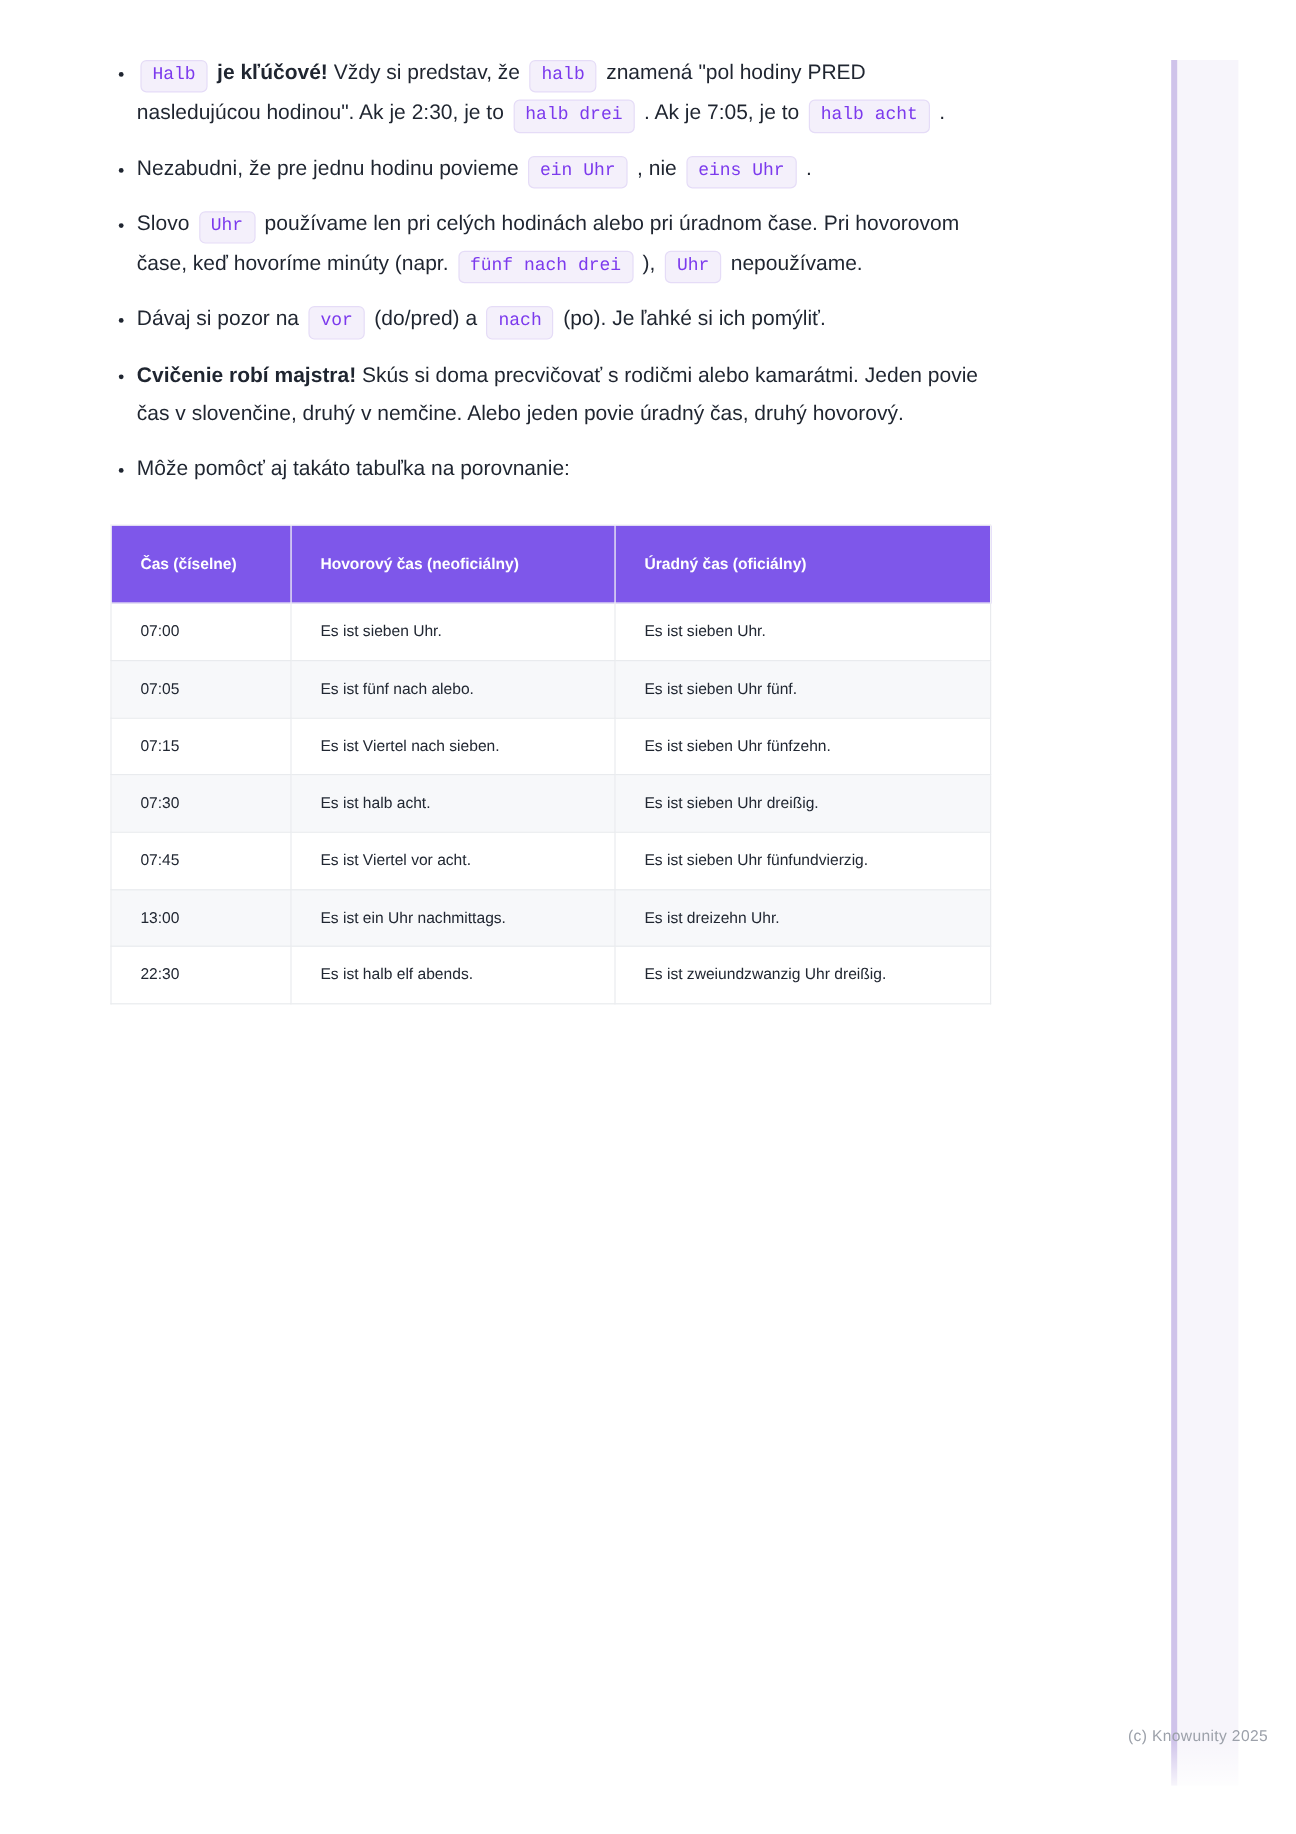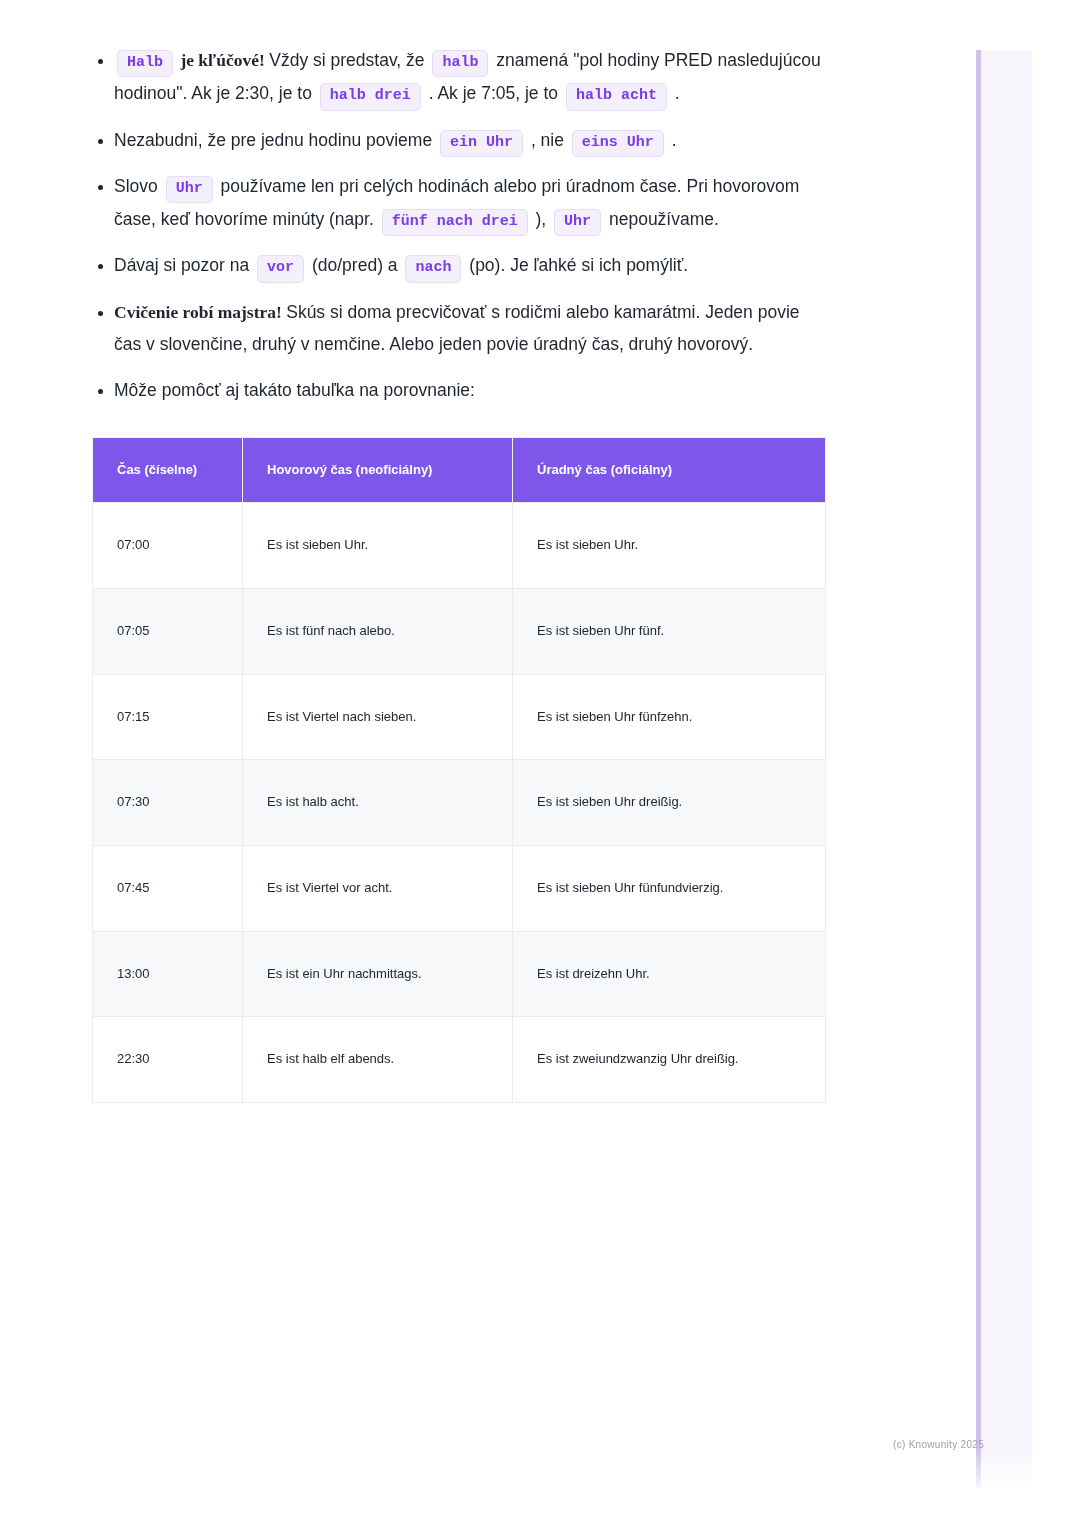--- a/index.html
+++ b/index.html
@@ -24,52 +24,52 @@
   .content{position:absolute;left:92px;top:44px;width:733px;}
   ul.notes{list-style:disc;margin:0;padding-left:22px;}
   ul.notes>li{margin-bottom:13px;font-size:17.5px;line-height:1.88;}
   ul.notes>li::marker{color:var(--text);font-size:15px;}
   .sub-list{list-style:circle;margin:9px 0 2px;padding-left:34px;}
   .sub-list li{margin-bottom:12px;font-size:17.5px;line-height:1.88;}
   .sub-list li::marker{color:var(--text);font-size:14px;}
   .badge{
     display:inline-block;
     font-family:"Liberation Mono","DejaVu Sans Mono",monospace;
-    font-size:15px;font-weight:700;line-height:1.35;
+    font-size:15px;font-weight:400;line-height:1.35;
     color:var(--badge-text);background:var(--badge-bg);
     border:1px solid var(--badge-border);border-radius:5px;
     padding:2px 9px 3px;margin:0 3px;white-space:nowrap;
     vertical-align:baseline;
   }
-  .bold{font-weight:700;font-family:Liberation Serif, serif;}
+  .bold{font-weight:700;}
   table.cmp{
     border-collapse:collapse;margin-top:30px;width:733px;
     font-size:13px;table-layout:fixed;
   }
   table.cmp th{
     background:var(--accent);color:#ffffff;font-weight:600;
     text-align:left;vertical-align:middle;
     padding:20px 24px;line-height:1.85;
     border:1px solid #F0F1F4;
   }
   table.cmp td{
-    padding:30px 24px;line-height:1.9;vertical-align:middle;
+    padding:11px 24px;line-height:1.9;vertical-align:middle;
     border:1px solid var(--table-border);
     background:#ffffff;color:#212732;
   }
   table.cmp tbody tr:nth-child(even) td{background:var(--row-alt);}
   .side-panel{
     position:absolute;left:976px;top:50px;width:56px;height:1438px;
     background:var(--panel-bg);
     border-left:5px solid var(--panel-border);
     z-index:1;
   }
   .footer{
-    position:absolute;left:893px;top:1439px;
-    font-size:10px;letter-spacing:0.3px;color:var(--footer-text);
+    position:absolute;left:940px;top:1439px;
+    font-size:13px;letter-spacing:0.3px;color:var(--footer-text);
     z-index:6;white-space:nowrap;text-align:center;
   }
   .bottom-fade{
     position:absolute;left:0;top:1450px;width:1080px;height:78px;
     background:linear-gradient(to bottom,rgba(255,255,255,0) 0%,#ffffff 58%);
     z-index:4;pointer-events:none;
   }
 </style>
 </head>
 <body>

